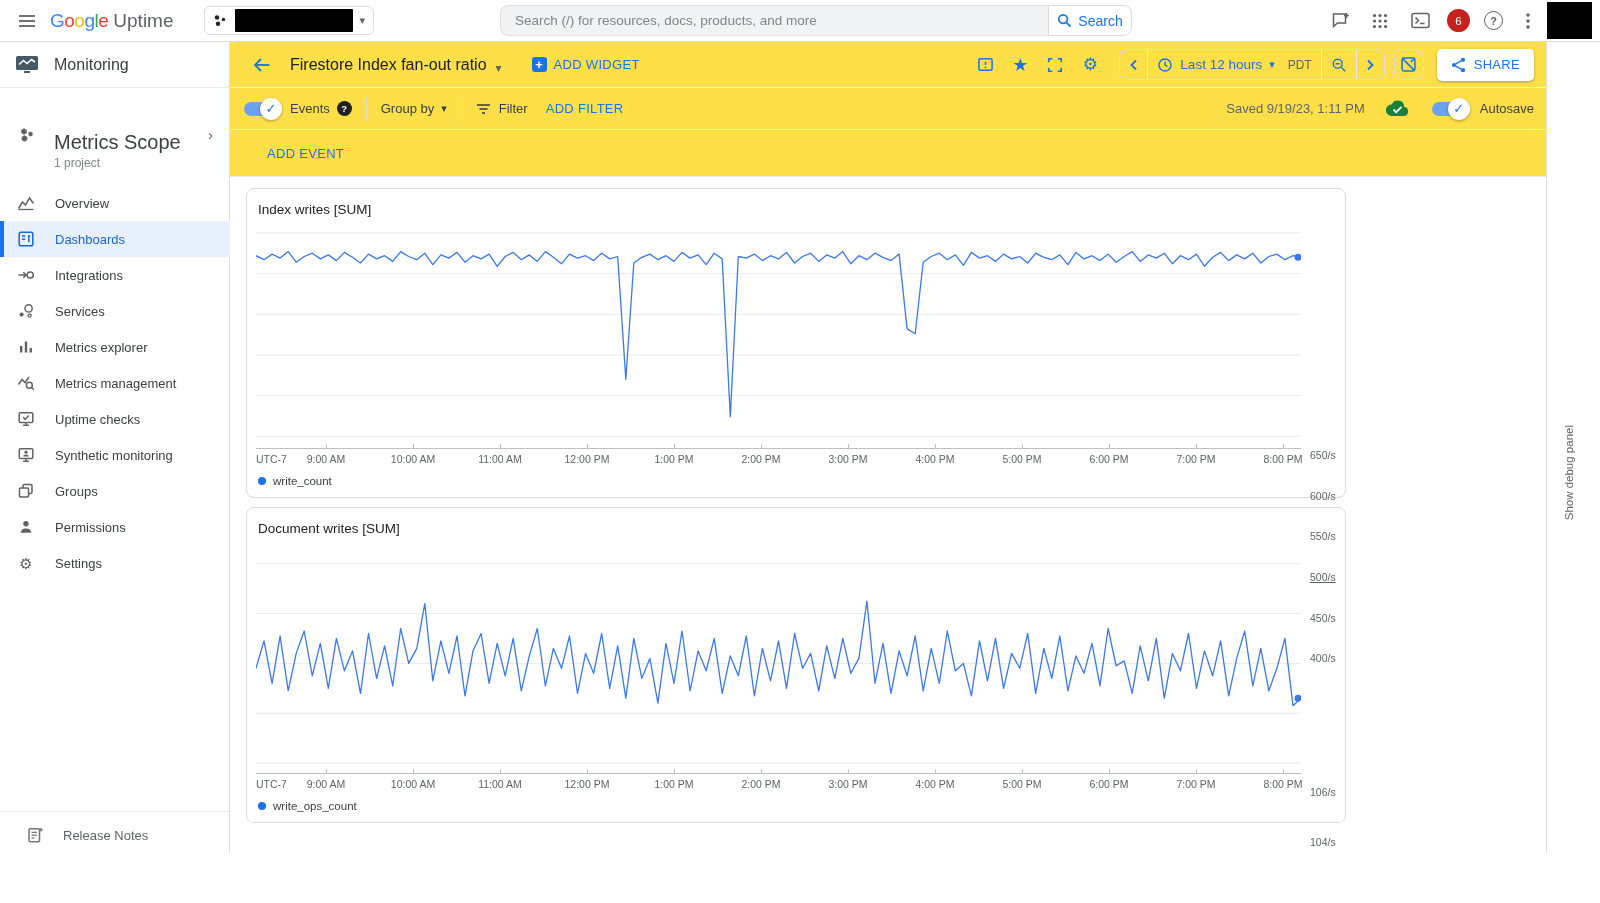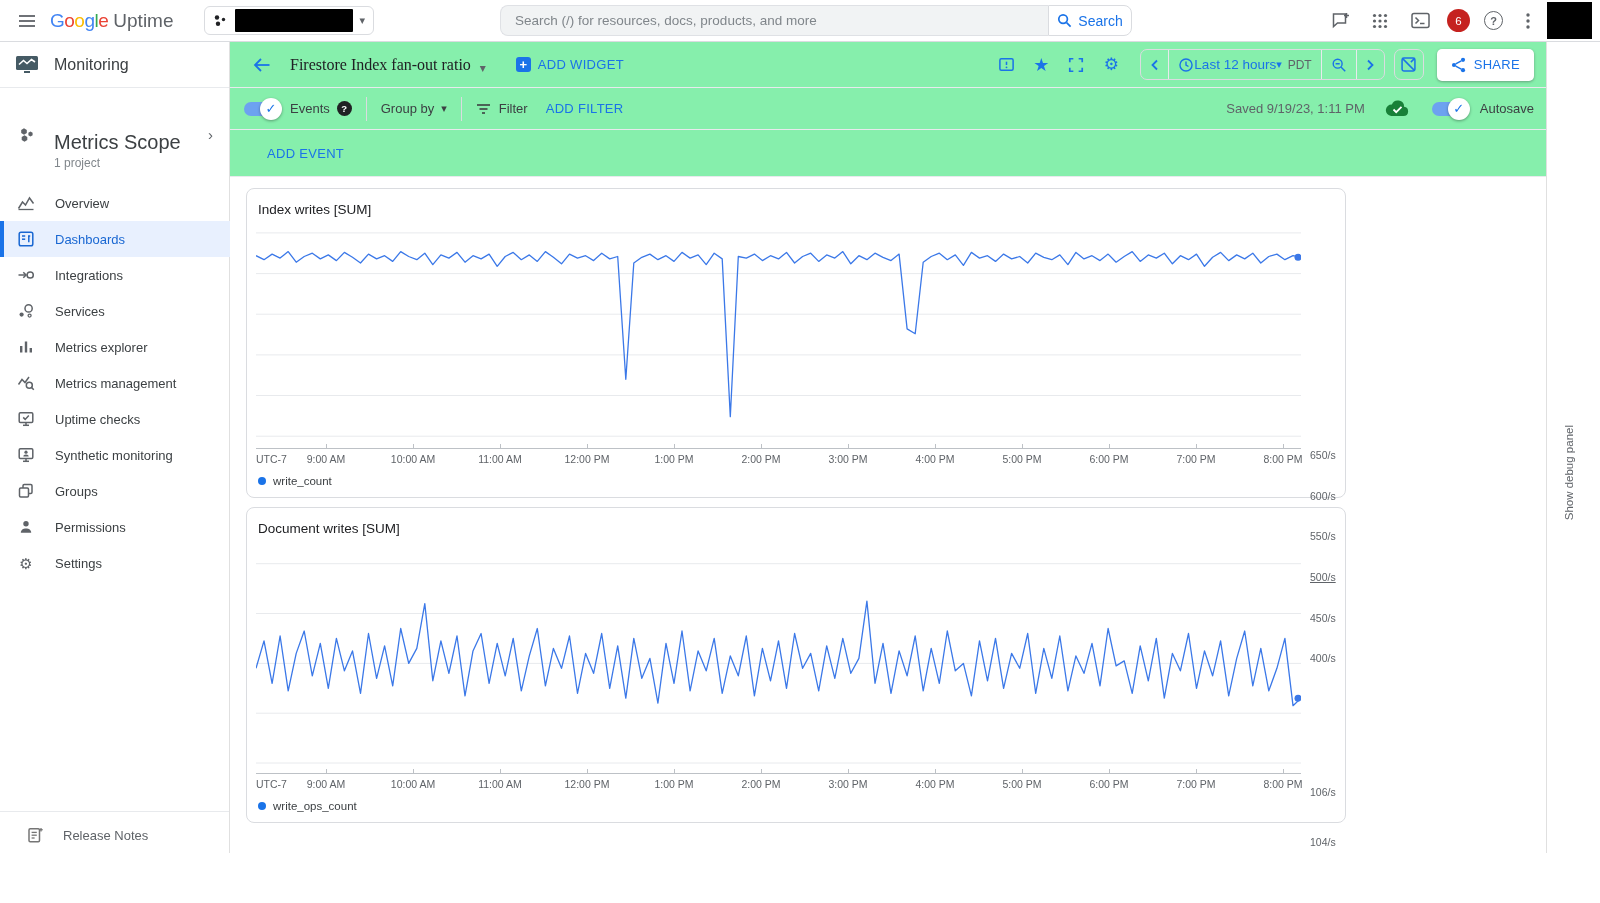--- a/index.html
+++ b/index.html
@@ -1,17 +1,17 @@
 <!DOCTYPE html>
 <html><head>
 <meta charset="utf-8">
 <style>
   * { margin:0; padding:0; box-sizing:border-box; }
   html,body { background:#fff; }
-  .app { width:1600px; height:853px; position:relative; overflow:hidden; background:#86efac;
+  .app { width:1600px; height:853px; position:relative; overflow:hidden; background:#fde047;
          font-family:"Liberation Sans","DejaVu Sans",sans-serif; color:#202124; }
 
   
   .topbar { height:42px; display:flex; align-items:center; padding:0 8px 0 8px; border-bottom:1px solid #dadce0; background:#fff; }
   .iconbtn { width:38px; height:38px; display:flex; align-items:center; justify-content:center; cursor:pointer; border-radius:50%; flex:none; }
   .logo { display:flex; align-items:baseline; gap:5px; margin-left:4px; font-size:19px; }
   .logo .gword { font-weight:500; letter-spacing:-.5px; }
   .logo .cword { color:#5f6368; }
   .proj-select { margin-left:30px; height:29px; display:flex; align-items:center; gap:7px; border:1px solid #dadce0; border-radius:6px; padding:0 8px; cursor:pointer; }
   .redact { background:#000; border-radius:1px; }
@@ -46,32 +46,32 @@
   .spacer { flex:1; }
   .release { height:47px; display:flex; align-items:center; padding-left:26px; border-top:1px solid #e8eaed; cursor:pointer; }
   .release .nlabel { margin-left:19px; font-size:13px; color:#5f6368; }
   .collapse-row { height:45px; display:flex; align-items:center; padding-left:19px; border-top:1px solid #e8eaed; cursor:pointer; }
 
   .center { flex:1; display:flex; flex-direction:column; min-width:0; }
 
   
   .dash-header { height:46px; display:flex; align-items:center; padding:0 12px 0 16px; border-bottom:1px solid #e8eaed; }
   .back { width:32px; height:32px; display:flex; align-items:center; justify-content:center; cursor:pointer; }
-  .dash-title { font-size:16px; color:#202124; margin-left:12px; cursor:pointer; display:flex; align-items:flex-end; gap:9px;font-family:Liberation Serif, serif; }
+  .dash-title { font-size:16px; color:#202124; margin-left:12px; cursor:pointer; display:flex; align-items:flex-end; gap:9px; }
   .dash-title .caret { font-size:12px; color:#5f6368; }
   .addwidget { margin-left:30px; display:flex; align-items:center; gap:7px; color:#1a73e8; font-size:13px; font-weight:500; letter-spacing:.3px; cursor:pointer; }
   .plusbox { width:15px; height:15px; background:#1a73e8; border-radius:3px; color:#fff; font-size:13px; font-weight:700; display:flex; align-items:center; justify-content:center; line-height:1; }
   .hdr-right { margin-left:auto; display:flex; align-items:center; }
   .hdr-ic { width:26px; height:26px; display:flex; align-items:center; justify-content:center; margin-left:9px; cursor:pointer; color:#1a73e8; }
   .star-g { font-size:18px; color:#1a73e8; line-height:1; }
   .gear-g { font-size:17px; color:#1a73e8; line-height:1; }
   .timebox { margin-left:16px; height:31px; display:flex; align-items:stretch; border:1px solid #dadce0; border-radius:7px; overflow:hidden; }
   .tseg { display:flex; align-items:center; padding:0 9px; cursor:pointer; }
   .tseg + .tseg { border-left:1px solid #e8eaed; }
-  .trange { }
+  .trange { gap:7px; }
   .trange .lbl { color:#1a73e8; font-size:13.5px; font-weight:500; }
   .trange .tz { color:#5f6368; font-size:12px; margin-left:6px; }
   .sq-btn { margin-left:9px; width:30px; height:31px; border:1px solid #dadce0; border-radius:7px; display:flex; align-items:center; justify-content:center; cursor:pointer; }
   .share-btn { margin-left:13px; height:32px; padding:0 14px; background:#fff; border-radius:5px; box-shadow:0 1px 3px rgba(60,64,67,.3), 0 1px 2px rgba(60,64,67,.15); display:flex; align-items:center; gap:8px; color:#1a73e8; font-size:13px; font-weight:500; letter-spacing:.3px; cursor:pointer; }
 
   
   .toolbar { height:42px; display:flex; align-items:center; padding:0 12px 0 14px; border-bottom:1px solid #e8eaed; }
   .toggle { width:36px; height:14px; border-radius:7px; background:#6da2f0; position:relative; cursor:pointer; flex:none; }
   .toggle .knob { position:absolute; right:-2px; top:-4px; width:22px; height:22px; border-radius:50%; background:#fff; box-shadow:0 1px 3px rgba(0,0,0,.35); display:flex; align-items:center; justify-content:center; color:#1a73e8; font-size:13px; font-weight:700; }
   .tb-label { font-size:13px; color:#3c4043; margin-left:10px; }

